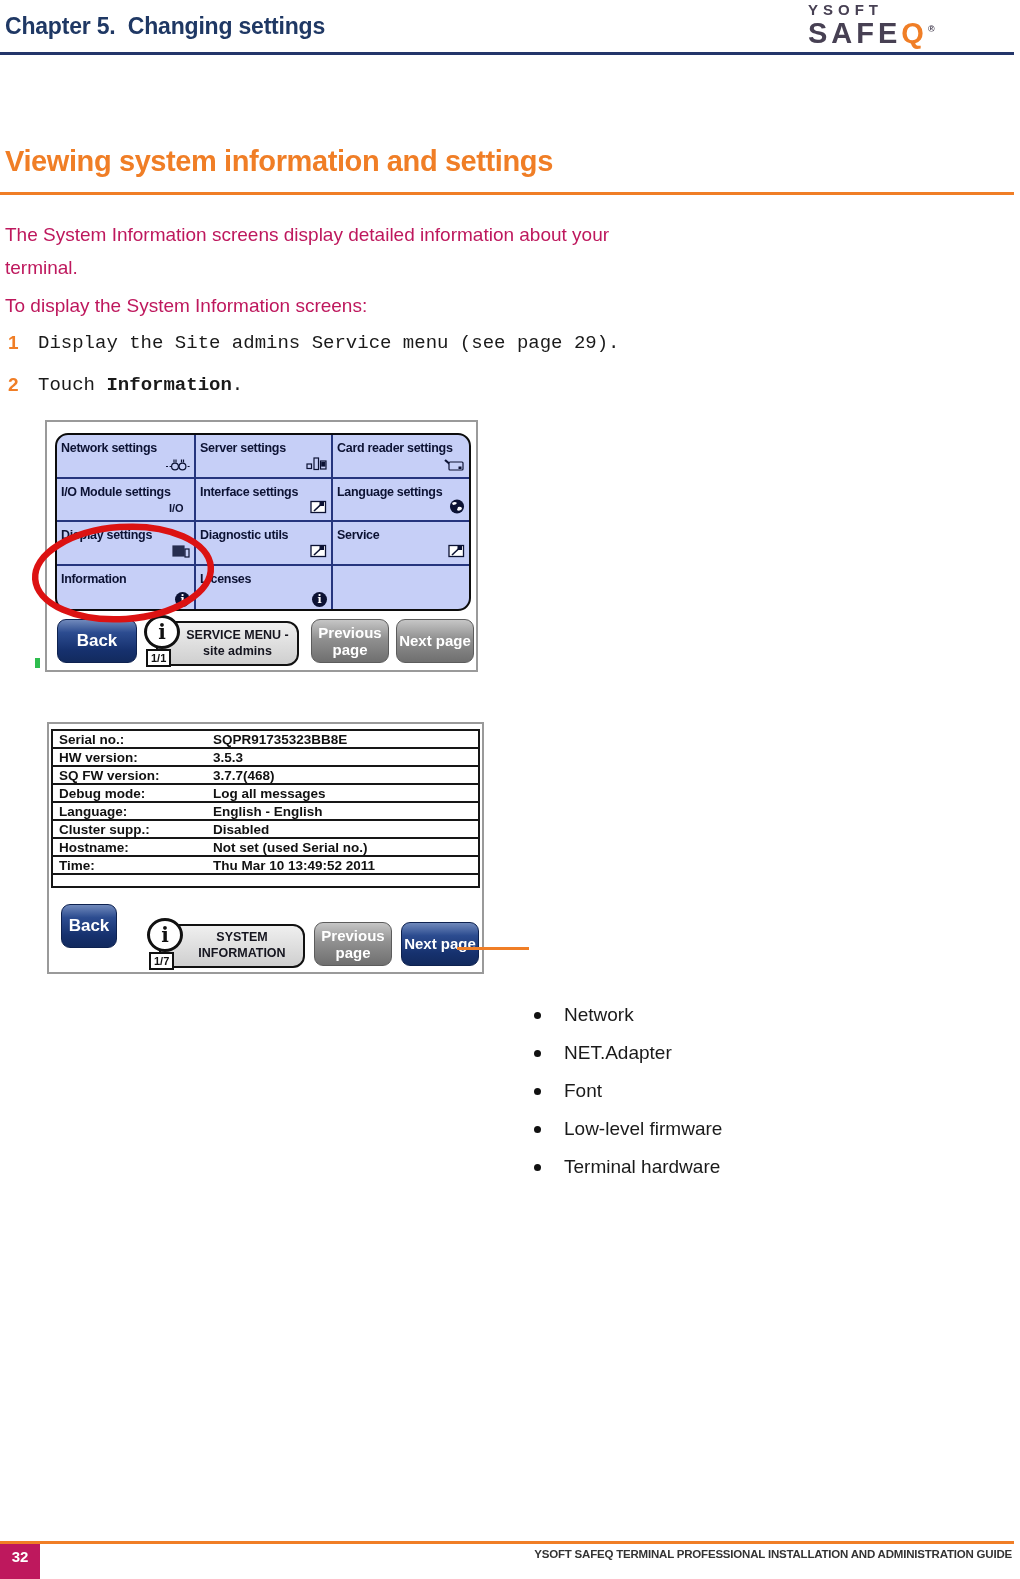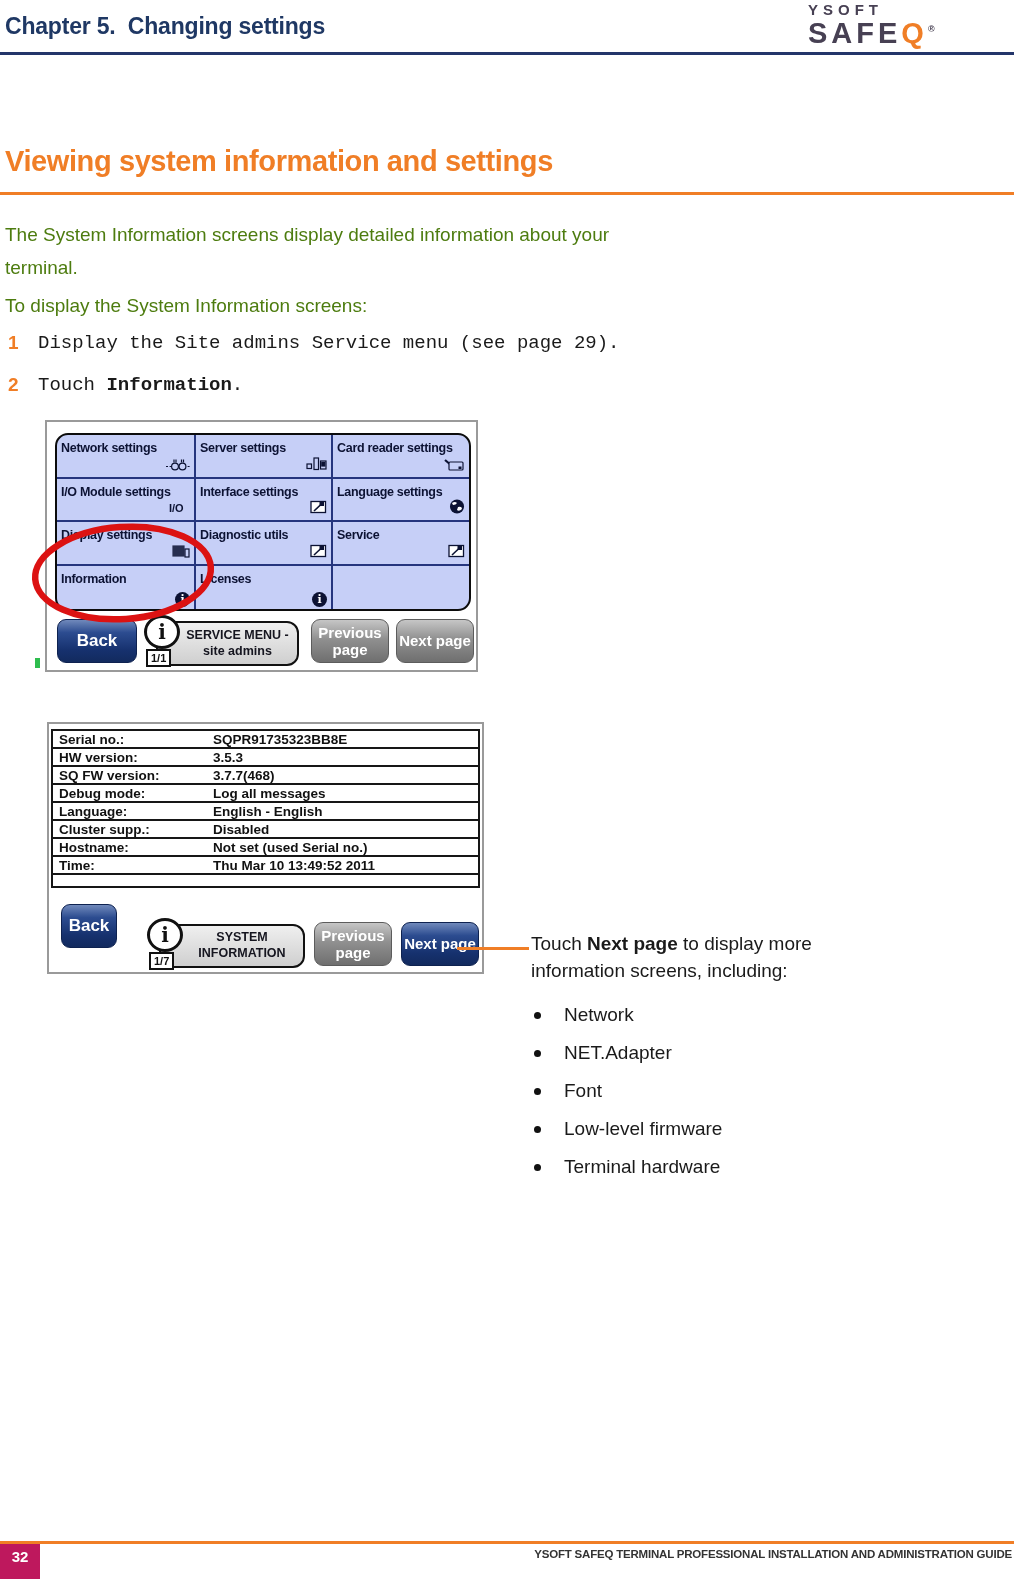--- a/index.html
+++ b/index.html
@@ -14,21 +14,21 @@
   .logo-top { display:block; font-size:15px; font-weight:bold; letter-spacing:5px; color:#474053; }
   .logo-main { display:block; font-size:29px; font-weight:bold; letter-spacing:4px; color:#474053; margin-top:2px; }
   .logo-q { color:#F07E26; }
   .logo-reg { font-size:9px; color:#474053; vertical-align:super; letter-spacing:0; }
   .header-rule { position:absolute; left:0; top:52px; width:1014px; height:2.5px; background:#23356A; }
 
   
   .section-title { position:absolute; left:5px; top:145px; font-size:29px; font-weight:bold;
                    color:#F07E26; letter-spacing:-0.4px; }
   .title-rule { position:absolute; left:0; top:192px; width:1014px; height:3px; background:#F07E26; }
-  .body-text { position:absolute; left:5px; font-size:19px; color:#4d7c0f; line-height:33px; }
+  .body-text { position:absolute; left:5px; font-size:19px; color:#be185d; line-height:33px; }
   .intro { top:218px; width:652px; }
   .subtitle { top:289px; width:700px; }
   .step { position:absolute; left:0; width:700px; }
   .step-1 { top:332px; } .step-2 { top:374px; }
   .step-num { position:absolute; left:8px; width:24px; font-size:19px; font-weight:bold; color:#F07E26; }
   .step-text { position:absolute; left:38px; width:620px; font-size:19px; color:#1a1a1a;font-family:Liberation Mono, monospace; }
   .b { font-weight:bold; }
 
   
   .shot { position:absolute; background:#fff; border:2px solid #9a9a9a;margin-left:7px; }
@@ -315,21 +315,20 @@
     <div class="page-ind" style="left:100px; top:228px;">1/7</div>
     <div class="pill" style="left:110px; top:200px; width:146px; height:44px;">
       <span>SYSTEM</span>
       <span>INFORMATION</span>
     </div>
     <div class="btn gray" style="left:265px; top:198px; width:78px; height:44px;">Previous page</div>
     <div class="btn navy" style="left:352px; top:198px; width:78px; height:44px;">Next page</div>
   </div>
 
   <div class="callout-line"></div>
-  <div class="callout-text"><span>Touch </span><span class="b">Next page</span><span> to display more information screens, including:</span></div>
 
   <ul class="bullet-list">
     <li class="bullet-item"><span class="bullet-dot"></span><span>Network</span></li>
     <li class="bullet-item"><span class="bullet-dot"></span><span>NET.Adapter</span></li>
     <li class="bullet-item"><span class="bullet-dot"></span><span>Font</span></li>
     <li class="bullet-item"><span class="bullet-dot"></span><span>Low-level firmware</span></li>
     <li class="bullet-item"><span class="bullet-dot"></span><span>Terminal hardware</span></li>
   </ul>
 
   <div class="footer-rule"></div>

